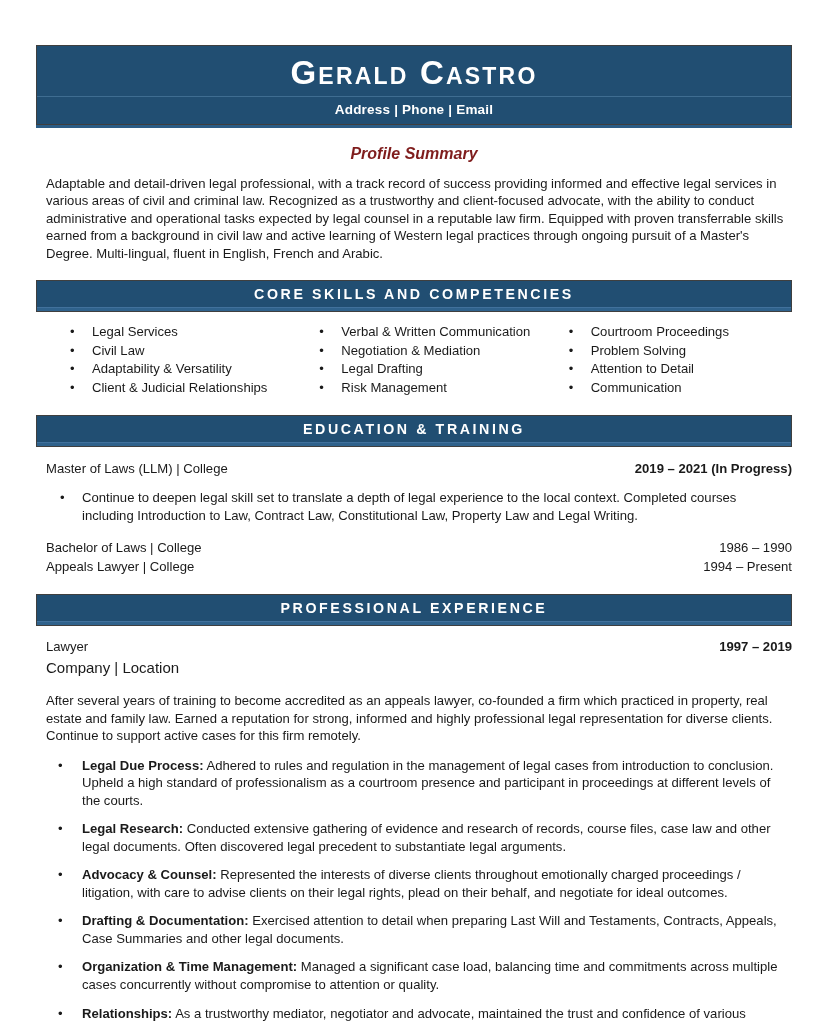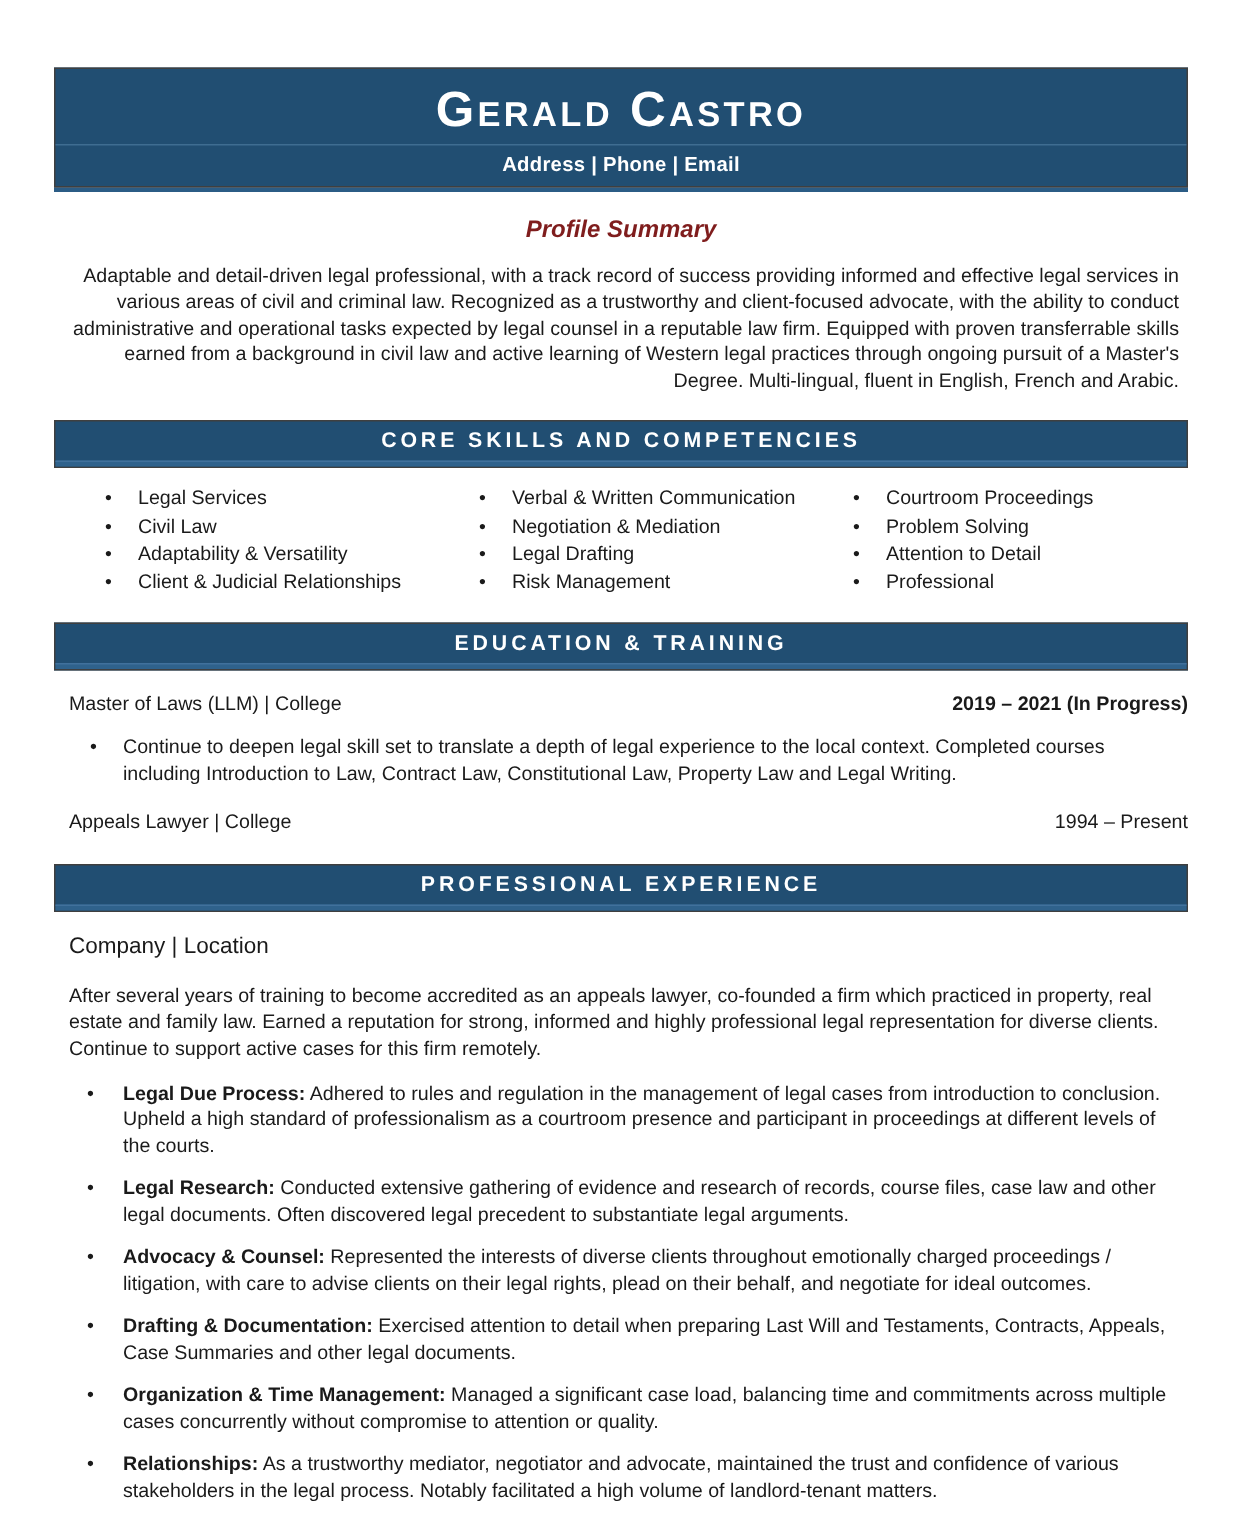--- a/index.html
+++ b/index.html
@@ -69,21 +69,21 @@
     text-align: center;
     font-size: 16px;
     font-weight: bold;
     font-style: italic;
     margin: 17px 0 12px 0;
     color: #7f1d1d;
   }
   .profile-text {
     font-size: 13.1px;
     line-height: 1.34;
-    text-align: right;
+    text-align: left;
     color: #1a1a1a;
     margin: 0 0 0 10px;
     width: 740px;
   }
 
   
   .section-bar {
     background: #214E72;
     border: 1px solid #3f3f3f;
     margin-top: 18px;
@@ -238,21 +238,21 @@
           <li><span class="dot">•</span><span>Negotiation &amp; Mediation</span></li>
           <li><span class="dot">•</span><span>Legal Drafting</span></li>
           <li><span class="dot">•</span><span>Risk Management</span></li>
         </ul>
       </div>
       <div class="skills-col">
         <ul>
           <li><span class="dot">•</span><span>Courtroom Proceedings</span></li>
           <li><span class="dot">•</span><span>Problem Solving</span></li>
           <li><span class="dot">•</span><span>Attention to Detail</span></li>
-          <li><span class="dot">•</span><span>Professional</span></li>
+          <li><span class="dot">•</span><span>Communication</span></li>
         </ul>
       </div>
     </div>
 
     <div class="section-bar">
       <div class="bar-label">Education &amp; Training</div>
       <div class="bar-stripe"></div>
     </div>
 
     <div class="edu-block">
@@ -260,32 +260,40 @@
         <div class="entry-left"><span class="strong">Master of Laws (LLM)</span><span class="sep"> | </span><span class="light">College</span></div>
         <div class="entry-date bold">2019 – 2021 (In Progress)</div>
       </div>
 
       <ul class="edu-bullets">
         <li><span class="dot">•</span><span>Continue to deepen legal skill set to translate a depth of legal experience to the local context. Completed courses including Introduction to Law, Contract Law, Constitutional Law, Property Law and Legal Writing.</span></li>
       </ul>
 
       <div class="edu-tail">
         <div class="entry-row">
+          <div class="entry-left"><span class="strong">Bachelor of Laws</span><span class="sep"> | </span><span class="light">College</span></div>
+          <div class="entry-date">1986 – 1990</div>
+        </div>
+        <div class="entry-row">
           <div class="entry-left"><span class="strong">Appeals Lawyer</span><span class="sep"> | </span><span class="light">College</span></div>
           <div class="entry-date">1994 – Present</div>
         </div>
       </div>
     </div>
 
     <div class="section-bar">
       <div class="bar-label">Professional Experience</div>
       <div class="bar-stripe"></div>
     </div>
 
     <div class="exp-head">
+      <div class="entry-row">
+        <div class="entry-left"><span class="strong">Lawyer</span></div>
+        <div class="entry-date bold">1997 – 2019</div>
+      </div>
       <div class="exp-sub">Company | Location</div>
     </div>
 
     <p class="exp-intro">After several years of training to become accredited as an appeals lawyer, co-founded a firm which practiced in property, real estate and family law. Earned a reputation for strong, informed and highly professional legal representation for diverse clients. Continue to support active cases for this firm remotely.</p>
 
     <ul class="exp-bullets">
       <li><span class="dot">•</span><b>Legal Due Process:</b><span> Adhered to rules and regulation in the management of legal cases from introduction to conclusion. Upheld a high standard of professionalism as a courtroom presence and participant in proceedings at different levels of the courts.</span></li>
       <li><span class="dot">•</span><b>Legal Research:</b><span> Conducted extensive gathering of evidence and research of records, course files, case law and other legal documents. Often discovered legal precedent to substantiate legal arguments.</span></li>
       <li><span class="dot">•</span><b>Advocacy &amp; Counsel:</b><span> Represented the interests of diverse clients throughout emotionally charged proceedings / litigation, with care to advise clients on their legal rights, plead on their behalf, and negotiate for ideal outcomes.</span></li>
       <li><span class="dot">•</span><b>Drafting &amp; Documentation:</b><span> Exercised attention to detail when preparing Last Will and Testaments, Contracts, Appeals, Case Summaries and other legal documents.</span></li>

